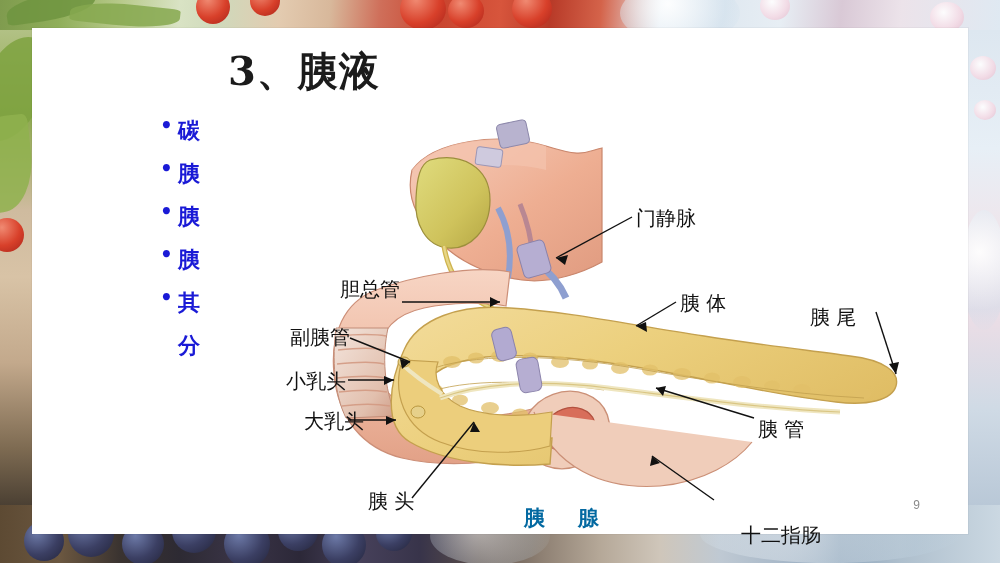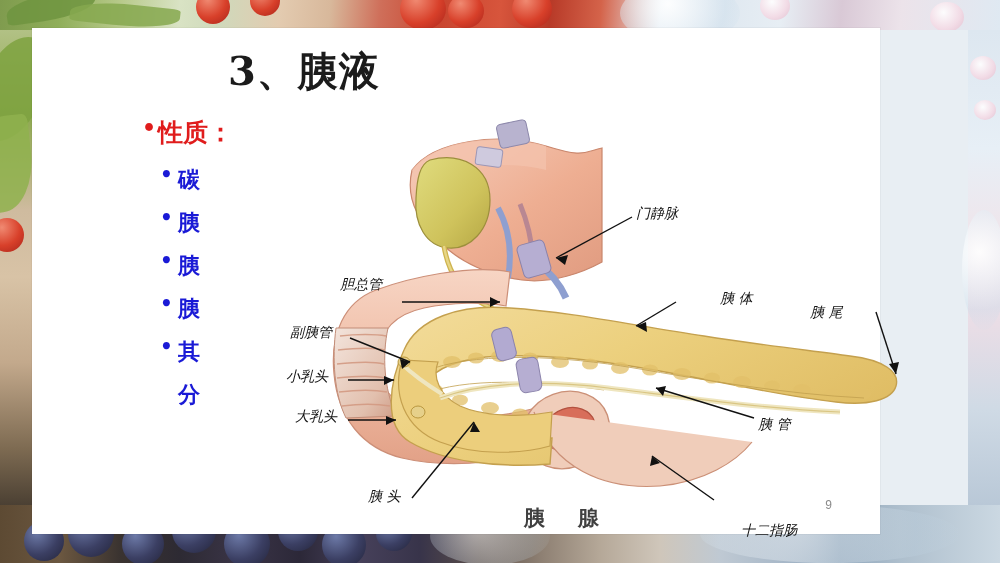--- a/index.html
+++ b/index.html
@@ -85,21 +85,21 @@
   .edge-right {
     right: 0;
     background: linear-gradient(180deg, #dde7f0 0%, #e7eff6 25%, #f0e4ea 45%, #e9dde6 62%, #cfdae5 80%, #b9c8d7 100%);
   }
 
   
   .card {
     position: absolute;
     left: 32px;
     top: 28px;
-    width: 848px;
+    width: 936px;
     height: 506px;
     background: #ffffff;
     box-shadow: 0 0 0 1px rgba(0,0,0,.03);
   }
 
   .slide-title {
     position: absolute;
     left: 196px;
     top: 16px;
     font-family: "DejaVu Serif", "Liberation Serif", serif;
@@ -168,31 +168,30 @@
     left: 252px;
     top: 84px;
     width: 660px;
     height: 400px;
   }
   .figure svg { display: block; }
 
   .fig-label {
     position: absolute;
     font-family: "DejaVu Serif", "Liberation Serif", serif;
-    font-size: 14px;
+    font-size: 20px;
     color: #111111;
     white-space: nowrap;
-    font-style: italic;
   }
   .fig-caption {
     position: absolute;
     font-family: "DejaVu Serif", "Liberation Serif", serif;
     font-size: 21px;
     font-weight: 700;
-    color: #404040;
+    color: #0369a1;
     letter-spacing: 6px;
     white-space: nowrap;
   }
 
   .page-num {
     position: absolute;
     right: 48px;
     bottom: 22px;
     font-family: "Liberation Sans", sans-serif;
     font-size: 12px;
@@ -241,21 +240,20 @@
     <div class="berry" style="left:376px;top:10px;width:36px;height:36px;"></div>
     <div class="bluewash" style="left:430px;top:2px;width:120px;height:58px;opacity:.6;"></div>
     <div class="bluewash" style="left:700px;top:0px;width:260px;height:58px;opacity:.5;"></div>
   </div>
 
   <div class="card">
 
     <div class="slide-title">3、胰液</div>
 
     <div class="bullets">
-      <div class="b-l1">性质：</div>
       <div class="b-l2">碳</div>
       <div class="b-l2">胰</div>
       <div class="b-l2">胰</div>
       <div class="b-l2">胰</div>
       <div class="b-l2">其</div>
       <div class="b-cont">分</div>
     </div>
 
     <div class="figure">
       <svg width="660" height="400" viewBox="0 0 660 400">
@@ -396,25 +394,25 @@
           <polygon points="110,268 100,264 100,273"></polygon>
           <polygon points="112,308 102,304 102,313"></polygon>
           <polygon points="372,276 382,274 379,284"></polygon>
           <polygon points="190,310 186,320 196,320"></polygon>
           <polygon points="368,344 366,354 376,351"></polygon>
         </g>
       </svg>
 
       <div class="fig-label" style="left:352px;top:93px;">门静脉</div>
       <div class="fig-label" style="left:56px;top:164px;">胆总管</div>
-      <div class="fig-label" style="left:396px;top:178px;margin-left:40px;">胰 体</div>
+      <div class="fig-label" style="left:396px;top:178px;">胰 体</div>
       <div class="fig-label" style="left:526px;top:192px;">胰 尾</div>
       <div class="fig-label" style="left:6px;top:212px;">副胰管</div>
       <div class="fig-label" style="left:2px;top:256px;">小乳头</div>
-      <div class="fig-label" style="left:11px;top:296px;">大乳头</div>
+      <div class="fig-label" style="left:20px;top:296px;">大乳头</div>
       <div class="fig-label" style="left:474px;top:304px;">胰 管</div>
       <div class="fig-label" style="left:84px;top:376px;">胰 头</div>
       <div class="fig-label" style="left:457px;top:378px;margin-top:32px;">十二指肠</div>
 
       <div class="fig-caption" style="left:240px;top:392px;">胰　腺</div>
     </div>
 
     <div class="page-num">9</div>
   </div>
 </div>

